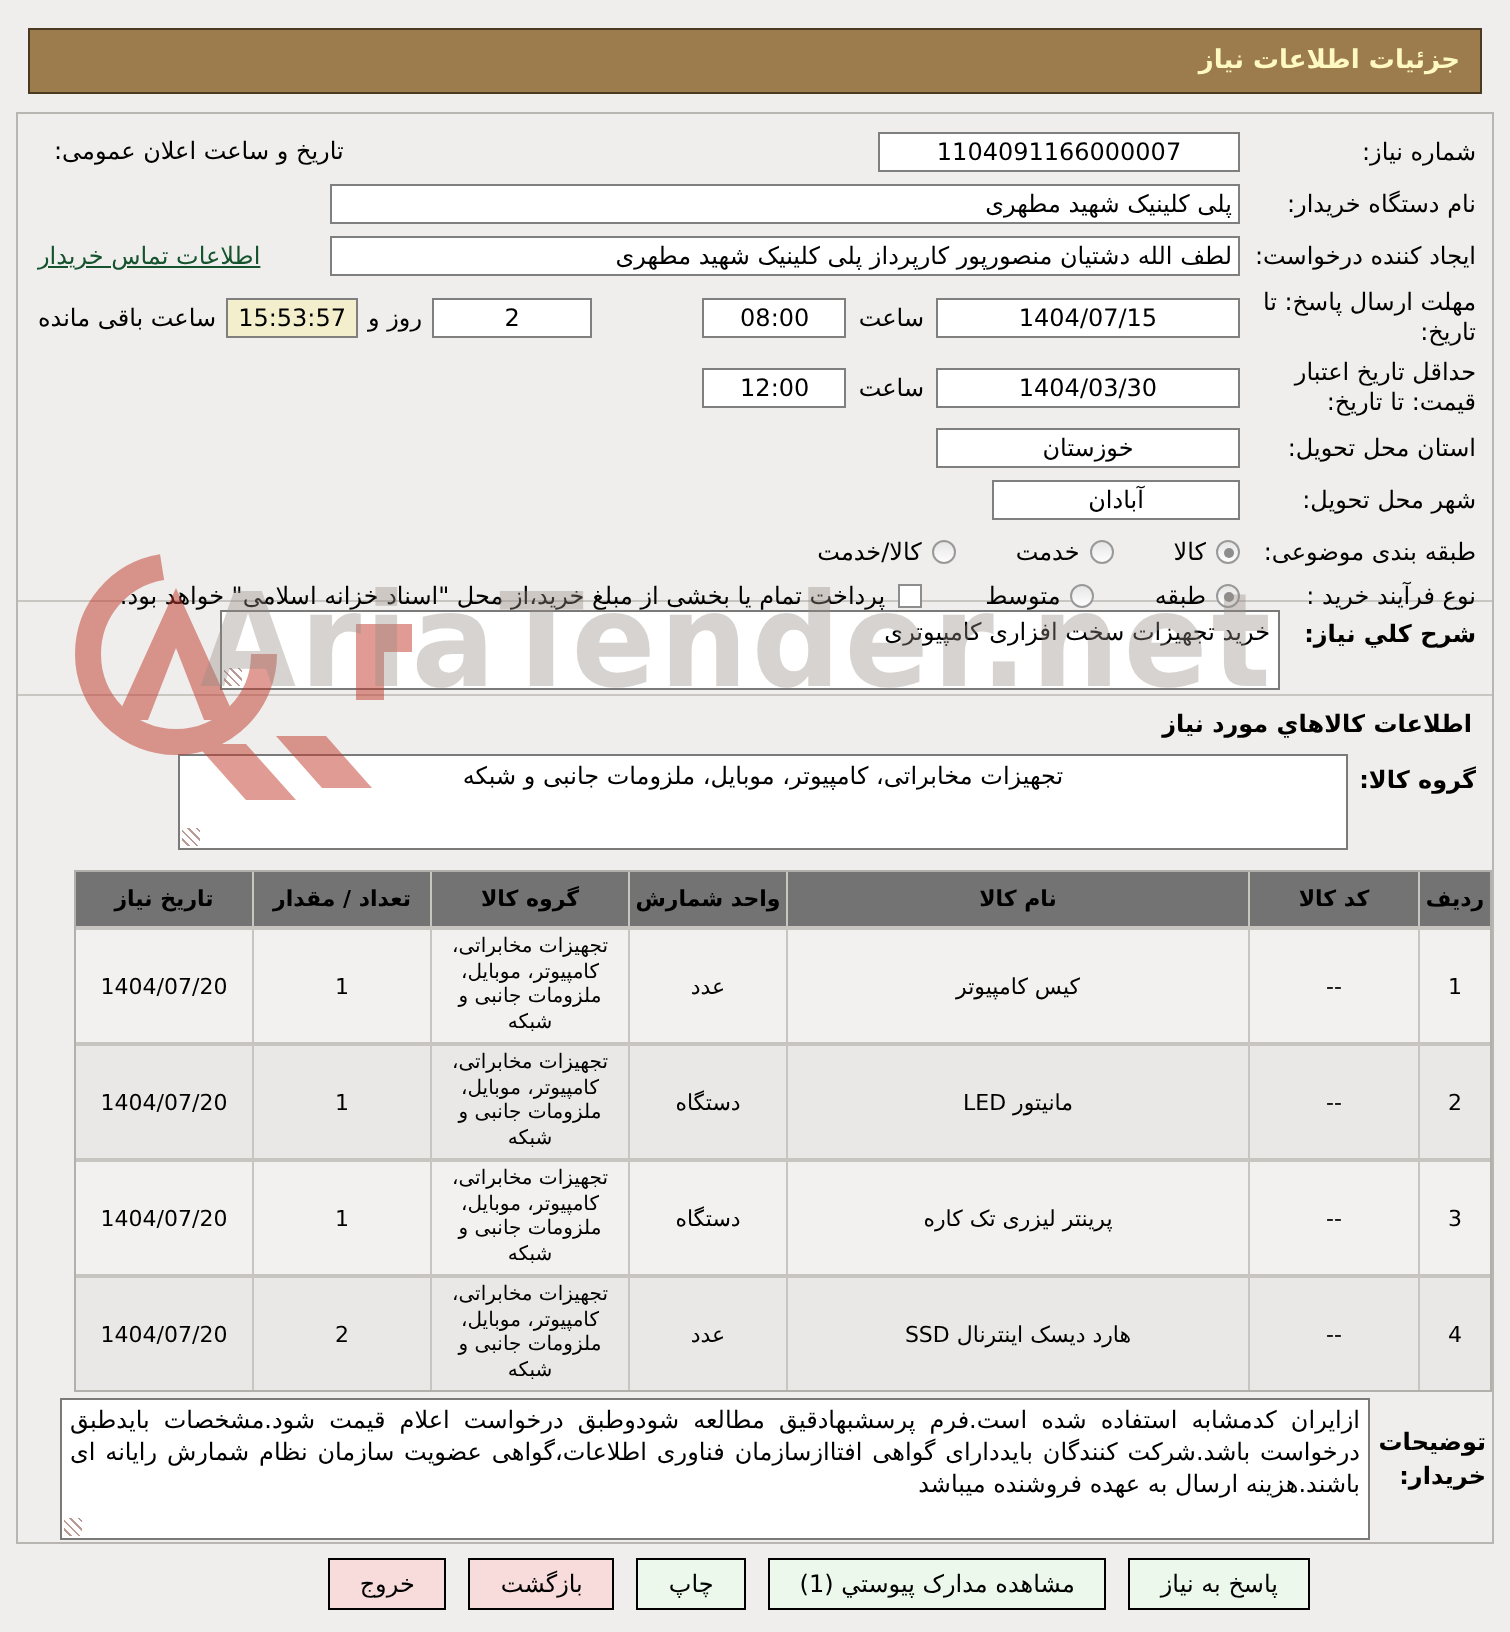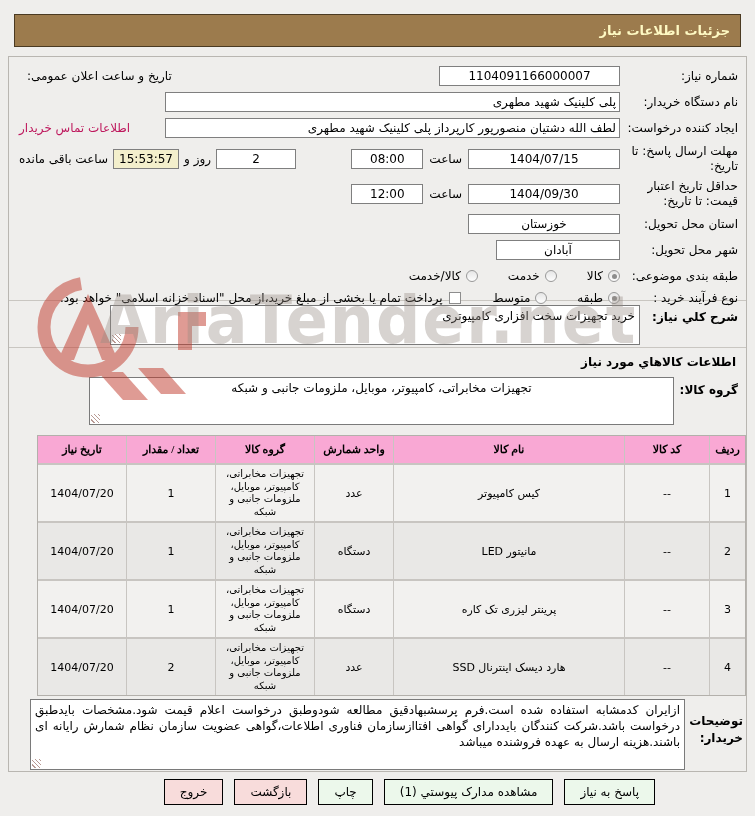--- a/index.html
+++ b/index.html
@@ -36,21 +36,21 @@
   .lbl.auto { width:auto; }
   .tb {
     background:#fff; border:1px solid #7f7f7f; height:20px; flex:none;
     display:flex; align-items:center; justify-content:center; padding:0 3px; overflow:hidden; white-space:nowrap;
   }
   .tb.rt { justify-content:flex-start;text-align:center; }
   .tb.ltr { direction:ltr; }
   .tb.yellow { background:#f3efcc; }
   .sep-txt { margin:0 6px; flex:none; }
   .lg { position:absolute; left:4px; top:50%; transform:translateY(-50%); display:flex; align-items:center; }
-  .link { color:#be185d; cursor:pointer; }
+  .link { color:#14532d; cursor:pointer;text-decoration:underline; }
   .radio {
     width:12px; height:12px; border-radius:50%; border:1px solid #999;
     background:linear-gradient(#e6e6e6,#fdfdfd); display:inline-flex; align-items:center; justify-content:center; flex:none;
   }
   .radio.checked::after { content:""; width:5px; height:5px; border-radius:50%; background:#8d8d8d; }
   .checkbox { width:12px; height:12px; border:1px solid #8d8d8d; background:#fff; flex:none; }
   .opt { display:flex; align-items:center; gap:5px; margin-left:26px; }
   .chk-wrap { display:flex; align-items:flex-start; gap:6px; margin-right:6px; flex:1; }
   
   .tarea { background:#fff; border:1px solid #7a7a7a; position:relative; padding:2px 4px; font-size:12px; line-height:1.35; }
@@ -65,22 +65,22 @@
   .group-section { display:flex; align-items:flex-start; padding:4px 8px 0 0; height:60px; }
   .group-section .lbl-b { font-weight:bold; width:64px; padding-top:6px; flex:none; }
   .group-section .tarea { width:585px; height:48px; text-align:center; }
   
   .gtable {
     margin:2px 0 0 28px; background:#c8c5c1; border:1px solid #b3b0ab;
     display:grid; grid-template-columns:35px 84px 1fr 78px 98px 88px 88px;
     column-gap:1px; row-gap:2px; direction:rtl;
   }
   .hcell {
-    background:#f9a8d4; height:27px; font-weight:bold; font-size:11px;
-    display:flex; align-items:center; justify-content:center;font-family:Liberation Serif, serif;
+    background:#737373; height:27px; font-weight:bold; font-size:11px;
+    display:flex; align-items:center; justify-content:center;
   }
   .cell {
     background:#f2f1ef; height:56px; font-size:11px;
     display:flex; align-items:center; justify-content:center; text-align:center; padding:1px 2px; overflow:hidden;
   }
   .r-alt .cell2, .cell.alt { background:#e9e8e6; }
   .cell.grp { font-size:10px; line-height:1.25; }
   
   .notes-section { display:flex; align-items:flex-start; padding:3px 3px 0 0; }
   .notes-section .lbl-b { font-weight:bold; width:58px; padding-top:14px; flex:none; line-height:1.4; }
@@ -145,21 +145,21 @@
       <div class="lg">
         <div class="tb" style="width:80px;margin-left:5px">2</div>
         <span style="margin-left:5px">روز و</span>
         <div class="tb yellow ltr" style="width:66px;margin-left:5px">15:53:57</div>
         <span>ساعت باقی مانده</span>
       </div>
     </div>
 
     <div class="row tall">
       <div class="lbl">حداقل تاریخ اعتبار قیمت: تا تاریخ:</div>
-      <div class="tb ltr" style="width:152px">1404/09/30</div>
+      <div class="tb ltr" style="width:152px">1404/03/30</div>
       <span class="sep-txt">ساعت</span>
       <div class="tb ltr" style="width:72px">12:00</div>
     </div>
 
     <div class="row">
       <div class="lbl">استان محل تحویل:</div>
       <div class="tb" style="width:152px">خوزستان</div>
     </div>
 
     <div class="row">

